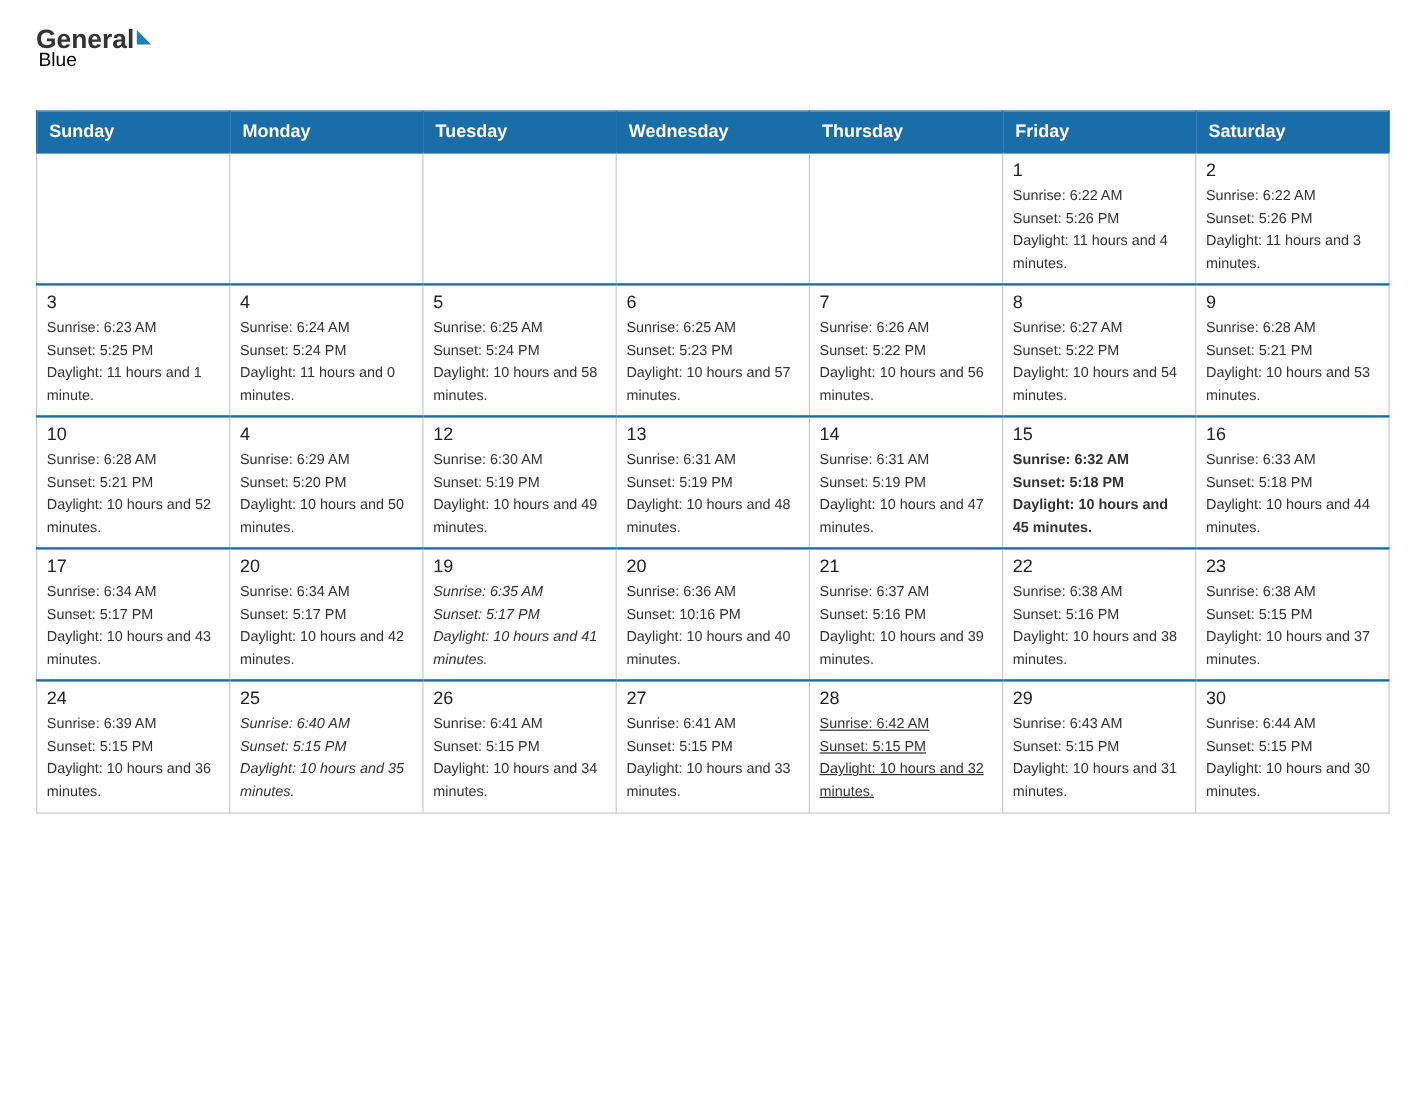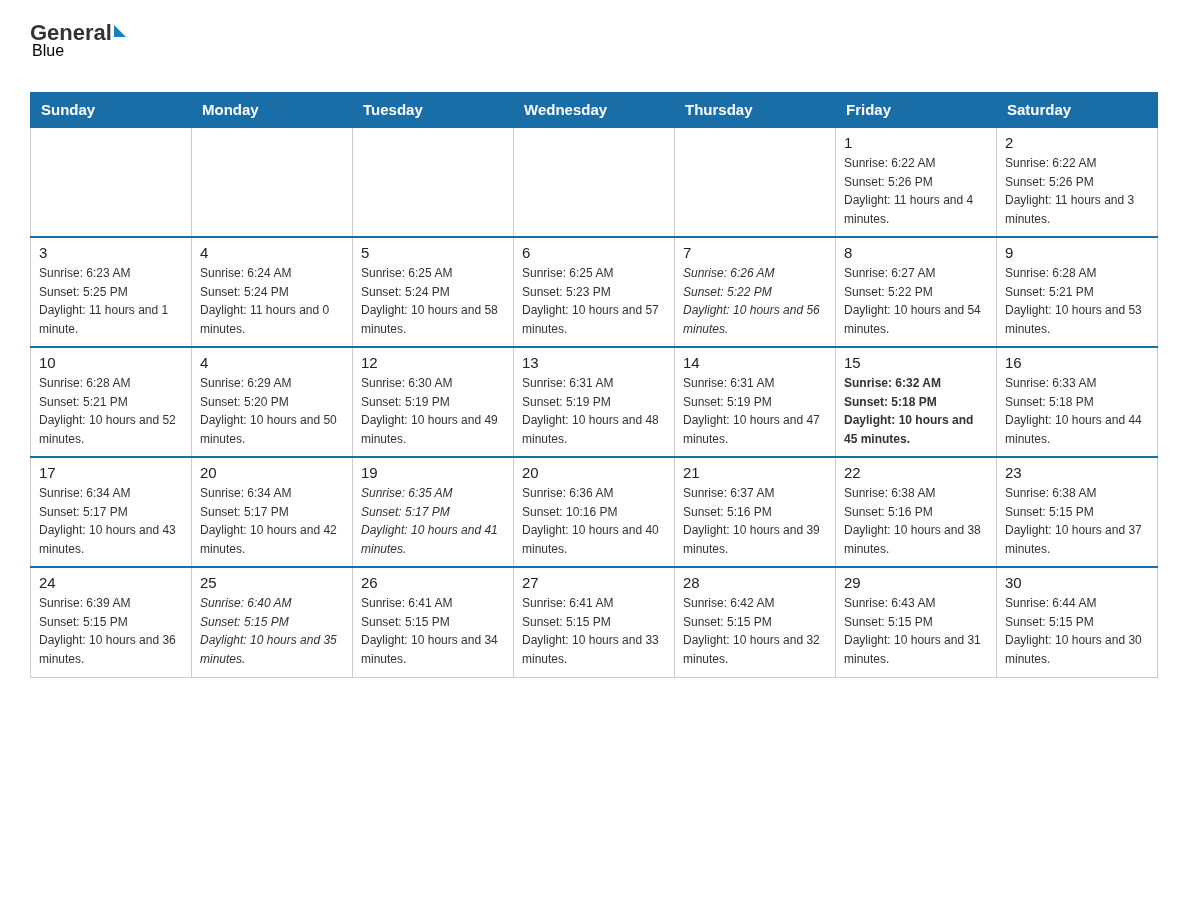--- a/index.html
+++ b/index.html
@@ -174,21 +174,21 @@
 Daylight: 10 hours and 58 minutes.</div>
         </td>
         <td>
           <span class="day-number">6</span>
           <div class="day-info" style="white-space: pre-line;">Sunrise: 6:25 AM
 Sunset: 5:23 PM
 Daylight: 10 hours and 57 minutes.</div>
         </td>
         <td>
           <span class="day-number">7</span>
-          <div class="day-info" style="white-space: pre-line; font-style: italic;">Sunrise: 6:26 AM
+          <div class="day-info" style="white-space: pre-line;">Sunrise: 6:26 AM
 Sunset: 5:22 PM
 Daylight: 10 hours and 56 minutes.</div>
         </td>
         <td>
           <span class="day-number">8</span>
           <div class="day-info" style="white-space: pre-line;">Sunrise: 6:27 AM
 Sunset: 5:22 PM
 Daylight: 10 hours and 54 minutes.</div>
         </td>
         <td>
@@ -306,21 +306,21 @@
 Daylight: 10 hours and 34 minutes.</div>
         </td>
         <td>
           <span class="day-number">27</span>
           <div class="day-info" style="white-space: pre-line;">Sunrise: 6:41 AM
 Sunset: 5:15 PM
 Daylight: 10 hours and 33 minutes.</div>
         </td>
         <td>
           <span class="day-number">28</span>
-          <div class="day-info" style="white-space: pre-line;">Sunrise: 6:42 AM
+          <div class="day-info" style="white-space: pre-line; text-decoration: underline;">Sunrise: 6:42 AM
 Sunset: 5:15 PM
 Daylight: 10 hours and 32 minutes.</div>
         </td>
         <td>
           <span class="day-number">29</span>
           <div class="day-info" style="white-space: pre-line;">Sunrise: 6:43 AM
 Sunset: 5:15 PM
 Daylight: 10 hours and 31 minutes.</div>
         </td>
         <td>

